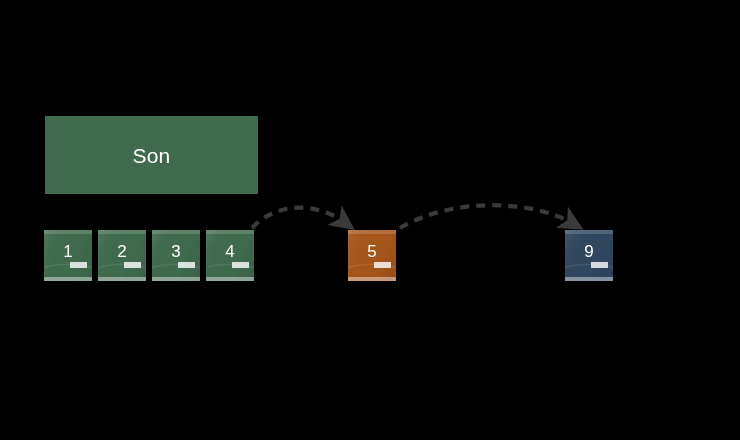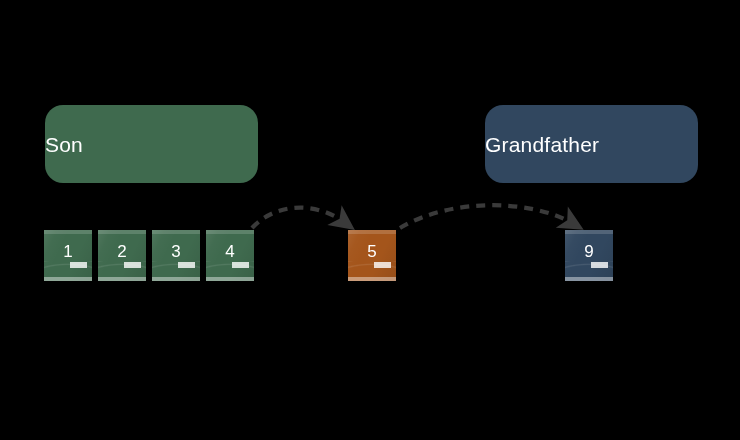--- a/index.html
+++ b/index.html
@@ -18,32 +18,31 @@
   #canvas {
     position: relative;
     width: 740px;
     height: 440px;
     background: #000000;
   }
 
   
   .gen-bar {
     position: absolute;
-    top: 105px;
+    top: 116px;
     height: 78px;
     display: flex;
     align-items: center;
-    justify-content: flex-start;
+    justify-content: center;
     color: #ffffff;
     font-size: 21px;
     font-weight: 400;
     letter-spacing: 0.2px;
     line-height: 1;
     user-select: none;
-    border-radius: 18px;
   }
   .gen-bar.son         { left: 45px;  width: 213px; background: #3f6a4e; }
   .gen-bar.father      { left: 265px; width: 213px; background: #a4551b; }
   .gen-bar.grandfather { left: 485px; width: 213px; background: #31475f; }
 
   
   .tile {
     position: absolute;
     top: 230px;
     width: 48px;
@@ -133,23 +132,20 @@
 </head>
 <body>
 
 <div id="canvas">
 
   <div class="gen-bar son">
     <span>Son</span>
   </div>
 
 
-  <div class="gen-bar grandfather">
-    <span>Grandfather</span>
-  </div>
 
   <svg id="arrows" viewBox="0 0 740 440">
     <defs>
       <marker id="ah1" markerWidth="7" markerHeight="7" refX="3.2" refY="3.3" orient="auto" markerUnits="strokeWidth">
         <path d="M0.4,0.4 L6.4,3.3 L0.4,6.2 L1.9,3.3 Z" fill="#3a3a3a"></path>
       </marker>
       <marker id="ah2" markerWidth="7" markerHeight="7" refX="3.2" refY="3.3" orient="auto" markerUnits="strokeWidth">
         <path d="M0.4,0.4 L6.4,3.3 L0.4,6.2 L1.9,3.3 Z" fill="#3a3a3a"></path>
       </marker>
     </defs>

